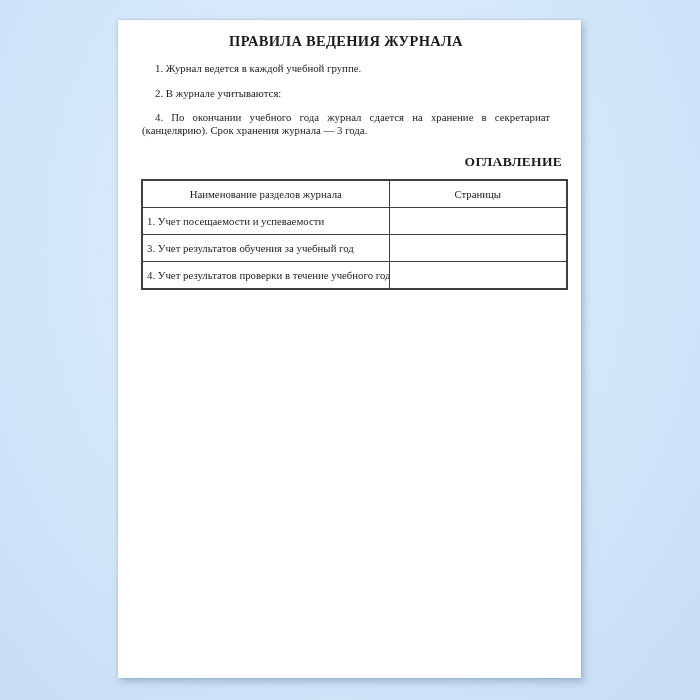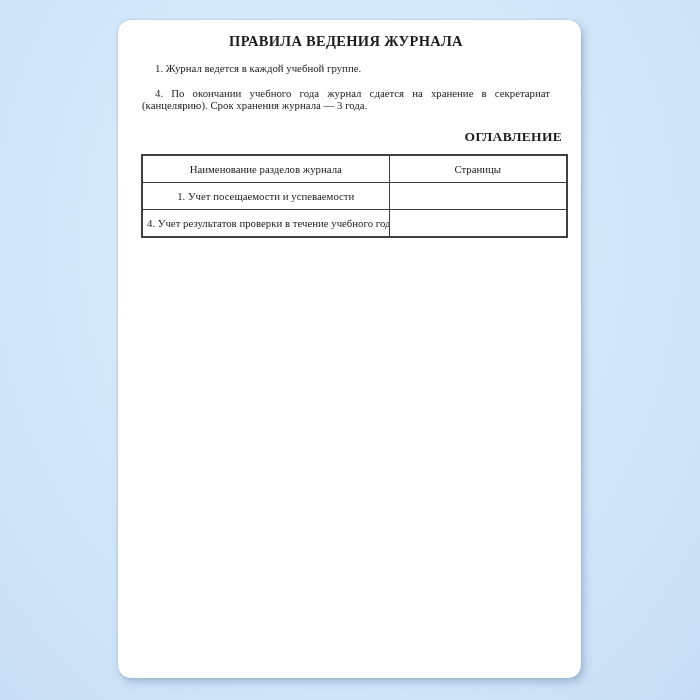--- a/index.html
+++ b/index.html
@@ -18,21 +18,20 @@
   .page {
     position: absolute;
     left: 118px;
     top: 20px;
     width: 463px;
     height: 658px;
     box-sizing: border-box;
     background: #ffffff;
     padding: 13px 19px 0 12px;
     box-shadow: 0 0 2px rgba(120,145,175,0.55), 3px 4px 7px rgba(115,145,180,0.5);
-    border-radius: 13px;
   }
   .doc-title {
     font-size: 14.5px;
     line-height: 17px;
     font-weight: bold;
     text-align: center;
     letter-spacing: 0.3px;
     margin: 0 0 10px 0;
   }
   .body-text p {
@@ -62,33 +61,34 @@
     font-size: 10.8px;
     font-weight: normal;
     height: 17px;
     line-height: 12px;
     padding: 7px 4px;
     box-sizing: border-box;
     overflow: hidden;
     white-space: nowrap;
   }
   table.toc th { text-align: center; }
-  table.toc td.section { text-align: center; }
+  table.toc td.section { text-align: left; }
   col.c-sections { width: 247px; }
   col.c-pages { width: 178px; }
 </style>
 </head>
 <body>
 
 <div class="page">
 
   <h1 class="doc-title">ПРАВИЛА ВЕДЕНИЯ ЖУРНАЛА</h1>
 
   <div class="body-text">
     <p>1. Журнал ведется в каждой учебной группе.</p>
+    <p>2. В журнале учитываются:</p>
     <p>4. По окончании учебного года журнал сдается на хранение в секретариат (канцелярию). Срок хранения журнала — 3 года.</p>
   </div>
 
   <h2 class="toc-heading">ОГЛАВЛЕНИЕ</h2>
 
   <table class="toc">
     <colgroup>
       <col class="c-sections">
       <col class="c-pages">
     </colgroup>
@@ -97,19 +97,23 @@
         <th>Наименование разделов журнала</th>
         <th>Страницы</th>
       </tr>
     </thead>
     <tbody>
       <tr>
         <td class="section">1. Учет посещаемости и успеваемости</td>
         <td class="pages"></td>
       </tr>
       <tr>
+        <td class="section">3. Учет результатов обучения за учебный год</td>
+        <td class="pages"></td>
+      </tr>
+      <tr>
         <td class="section">4. Учет результатов проверки в течение учебного года</td>
         <td class="pages"></td>
       </tr>
     </tbody>
   </table>
 
 </div>
 
 </body></html>

